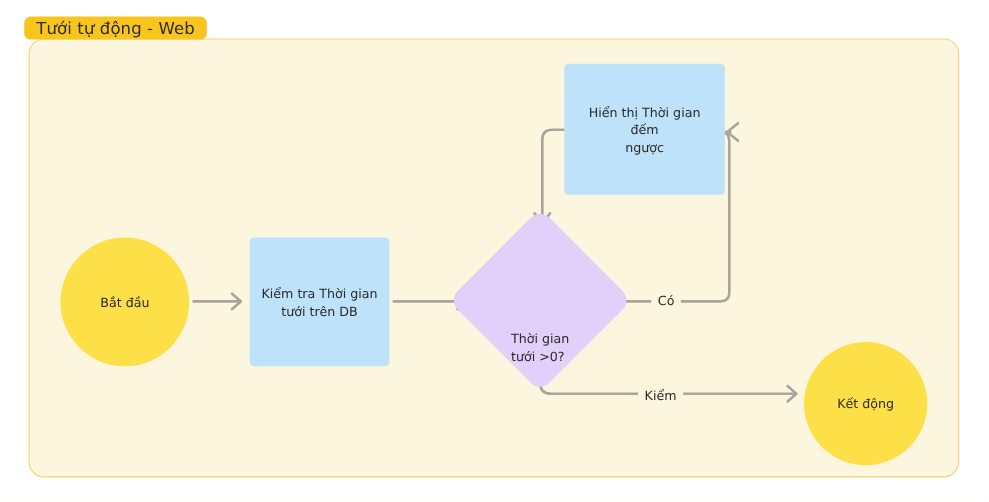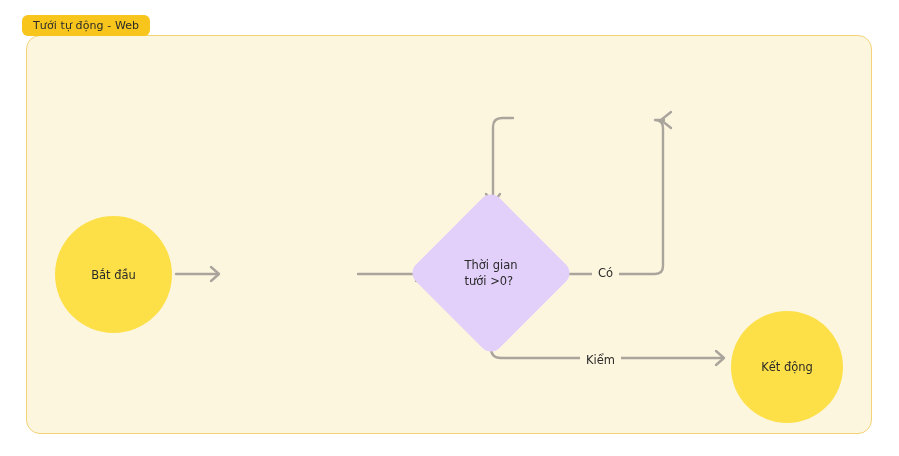--- a/index.html
+++ b/index.html
@@ -27,21 +27,21 @@
   .title-badge {
     position: absolute;
     left: 22px;
     top: 15px;
     height: 21px;
     padding: 0 11px;
     display: flex;
     align-items: center;
     background: #f7c51c;
     border-radius: 6px;
-    font-size: 11px;
+    font-size: 15px;
     color: #2b2b2b;
     letter-spacing: 0.1px;
     white-space: nowrap;
     z-index: 6;
   }
 
   
   .frame {
     position: absolute;
     left: 26px;
@@ -108,21 +108,21 @@
     border-radius: 12px;
     transform: rotate(45deg);
   }
   .decision-text {
     position: absolute;
     left: 0;
     top: 0;
     width: 100%;
     height: 100%;
     display: flex;
-    align-items: center;
+    align-items: flex-end;
     justify-content: center;
   }
 
   
   .edge-label {
     position: absolute;
     z-index: 4;
     font-size: 11.5px;
     color: #2a2a2a;
     background: #fdf6df;
@@ -166,29 +166,37 @@
 
       <path d="M 491 337 L 491 348 Q 491 358 501 358 L 723 358"></path>
       <path d="M 716 351 L 724 358 L 716 365"></path>
     </g>
   </svg>
 
   <div class="node terminator" id="node-start">
     <span class="node-label">Bắt đầu</span>
   </div>
 
+  <div class="node process" id="node-check">
+    <span class="node-label">Kiểm tra Thời gian
+tưới trên DB</span>
+  </div>
 
   <div class="decision-wrap" id="node-decision">
     <div class="decision-shape"></div>
     <div class="decision-text">
       <span class="node-label">Thời gian
 tưới &gt;0?</span>
     </div>
   </div>
 
+  <div class="node process" id="node-display">
+    <span class="node-label">Hiển thị Thời gian đếm
+ngược</span>
+  </div>
 
   <div class="node terminator" id="node-end">
     <span class="node-label">Kết động</span>
   </div>
 
   <div class="edge-label" id="label-co">Có</div>
 
   <div class="edge-label" id="label-khong">Kiểm</div>
 
 </div>

